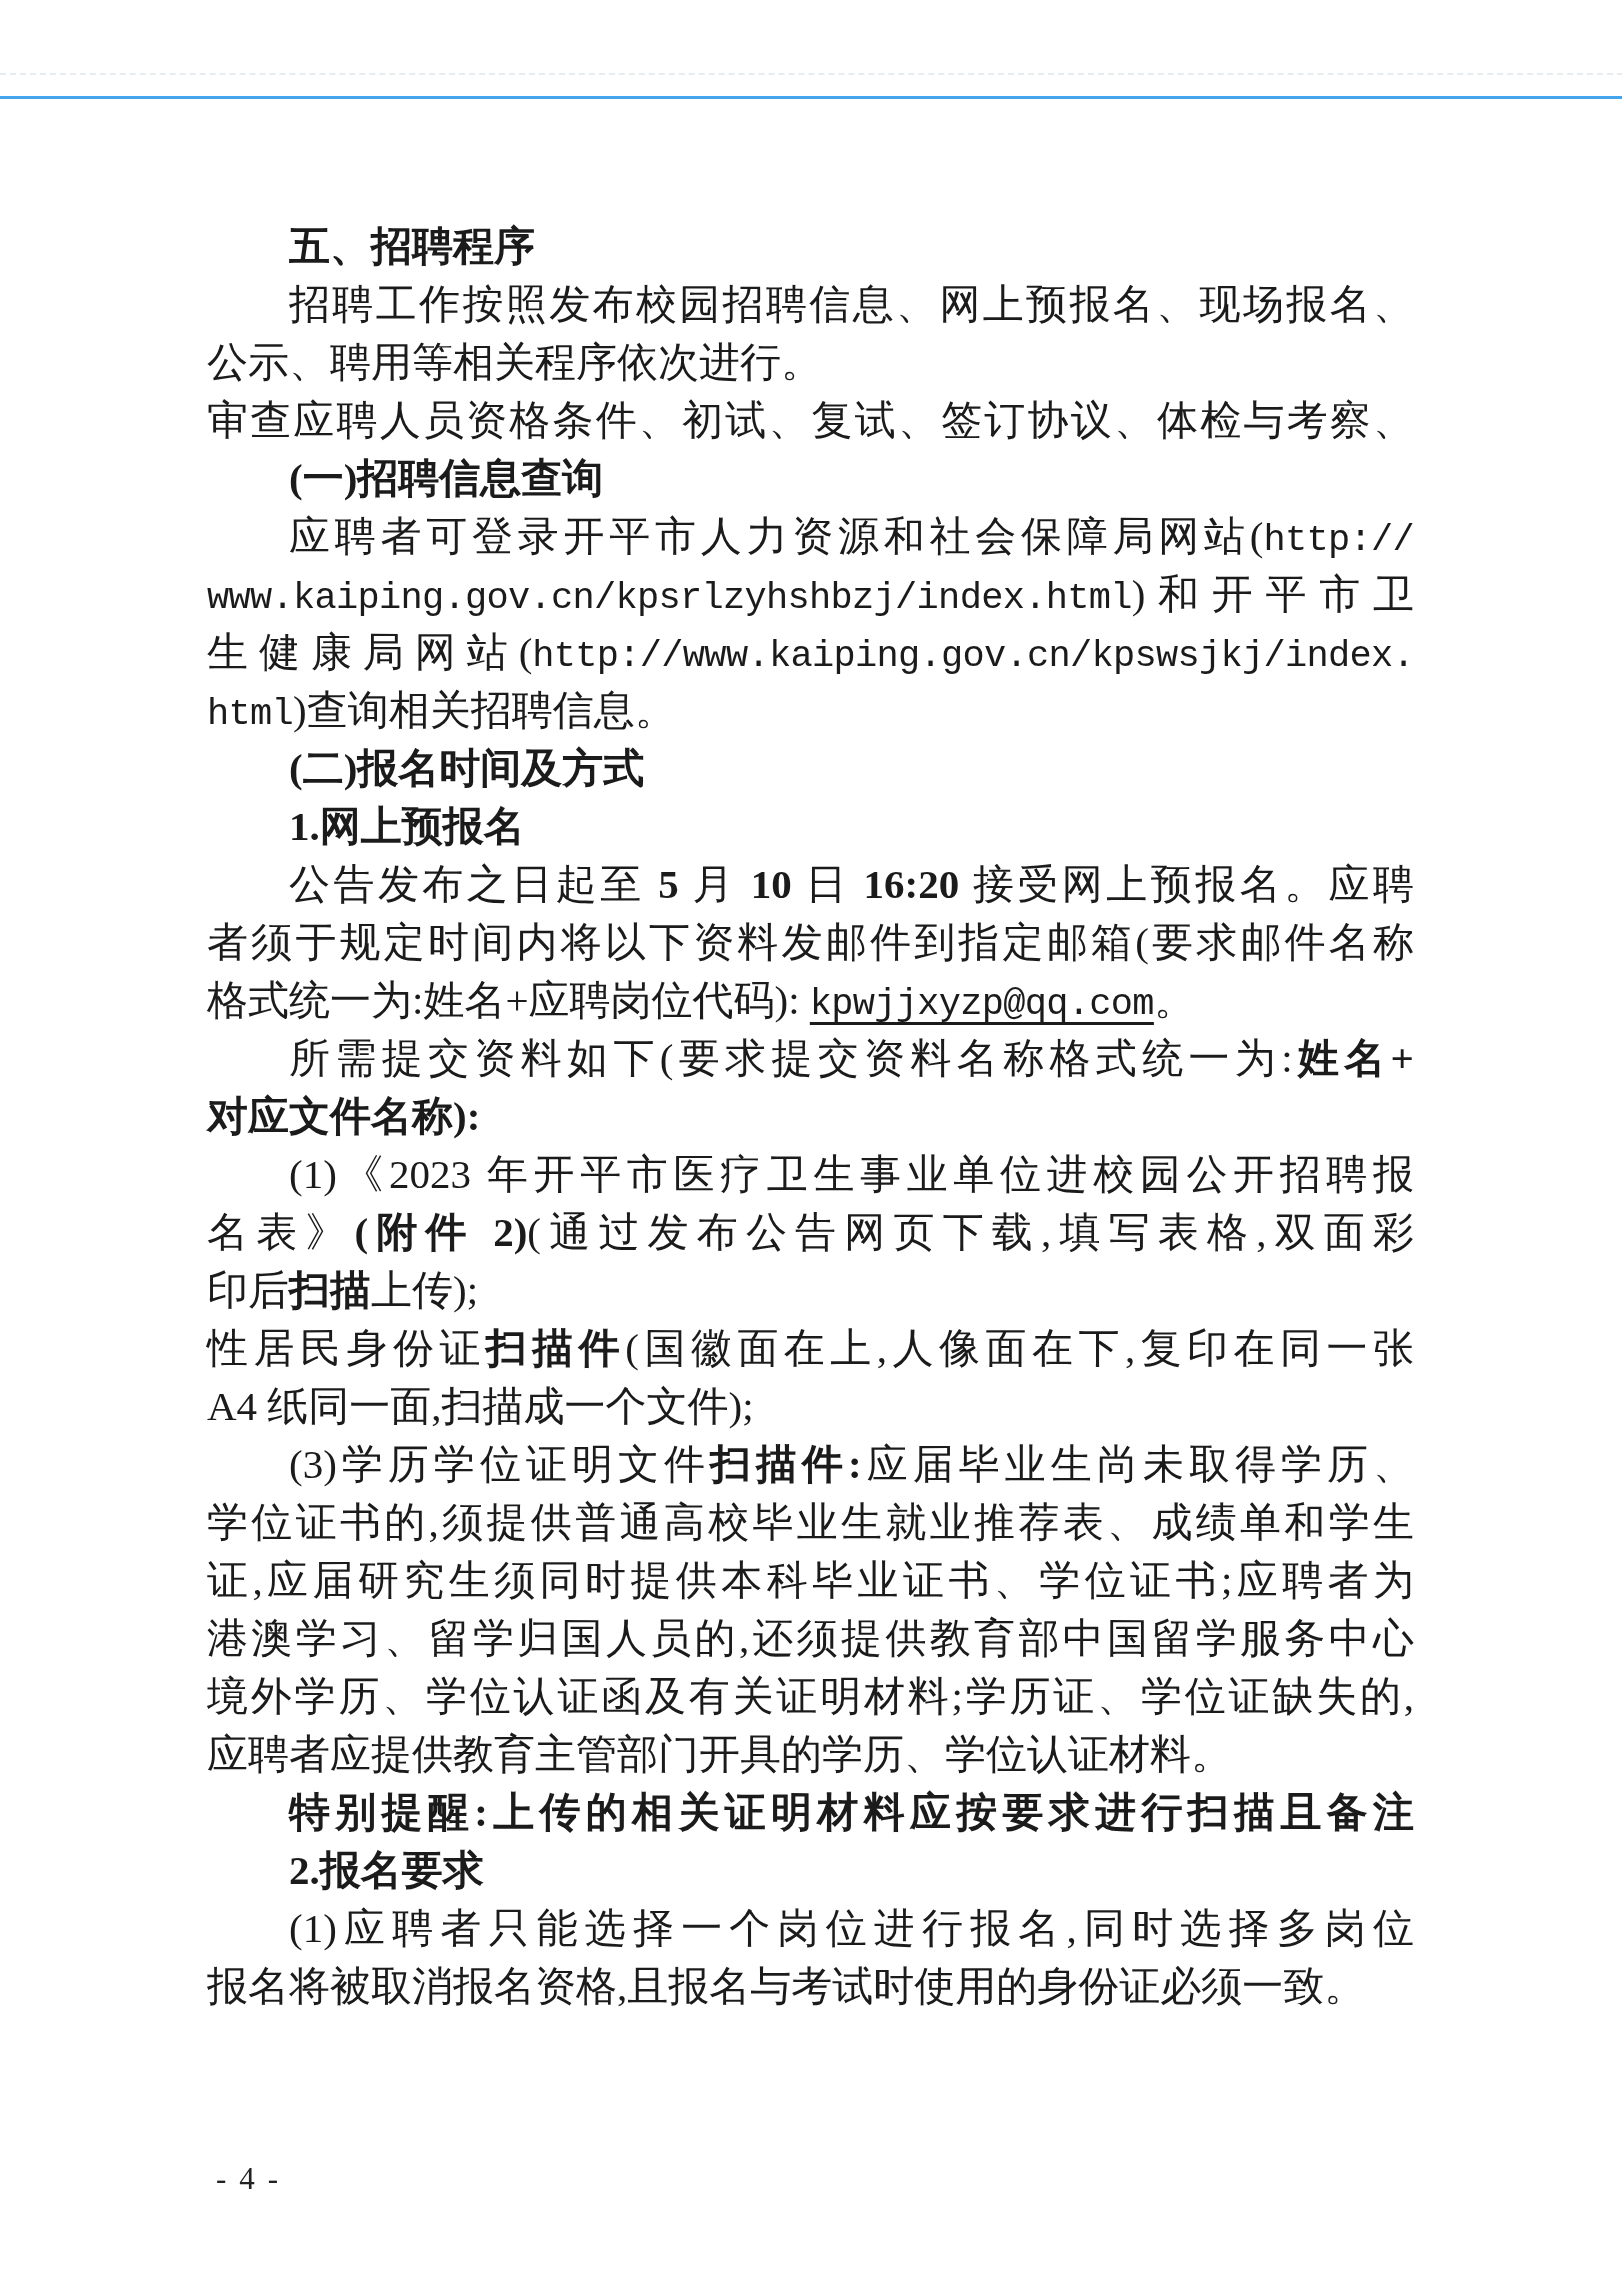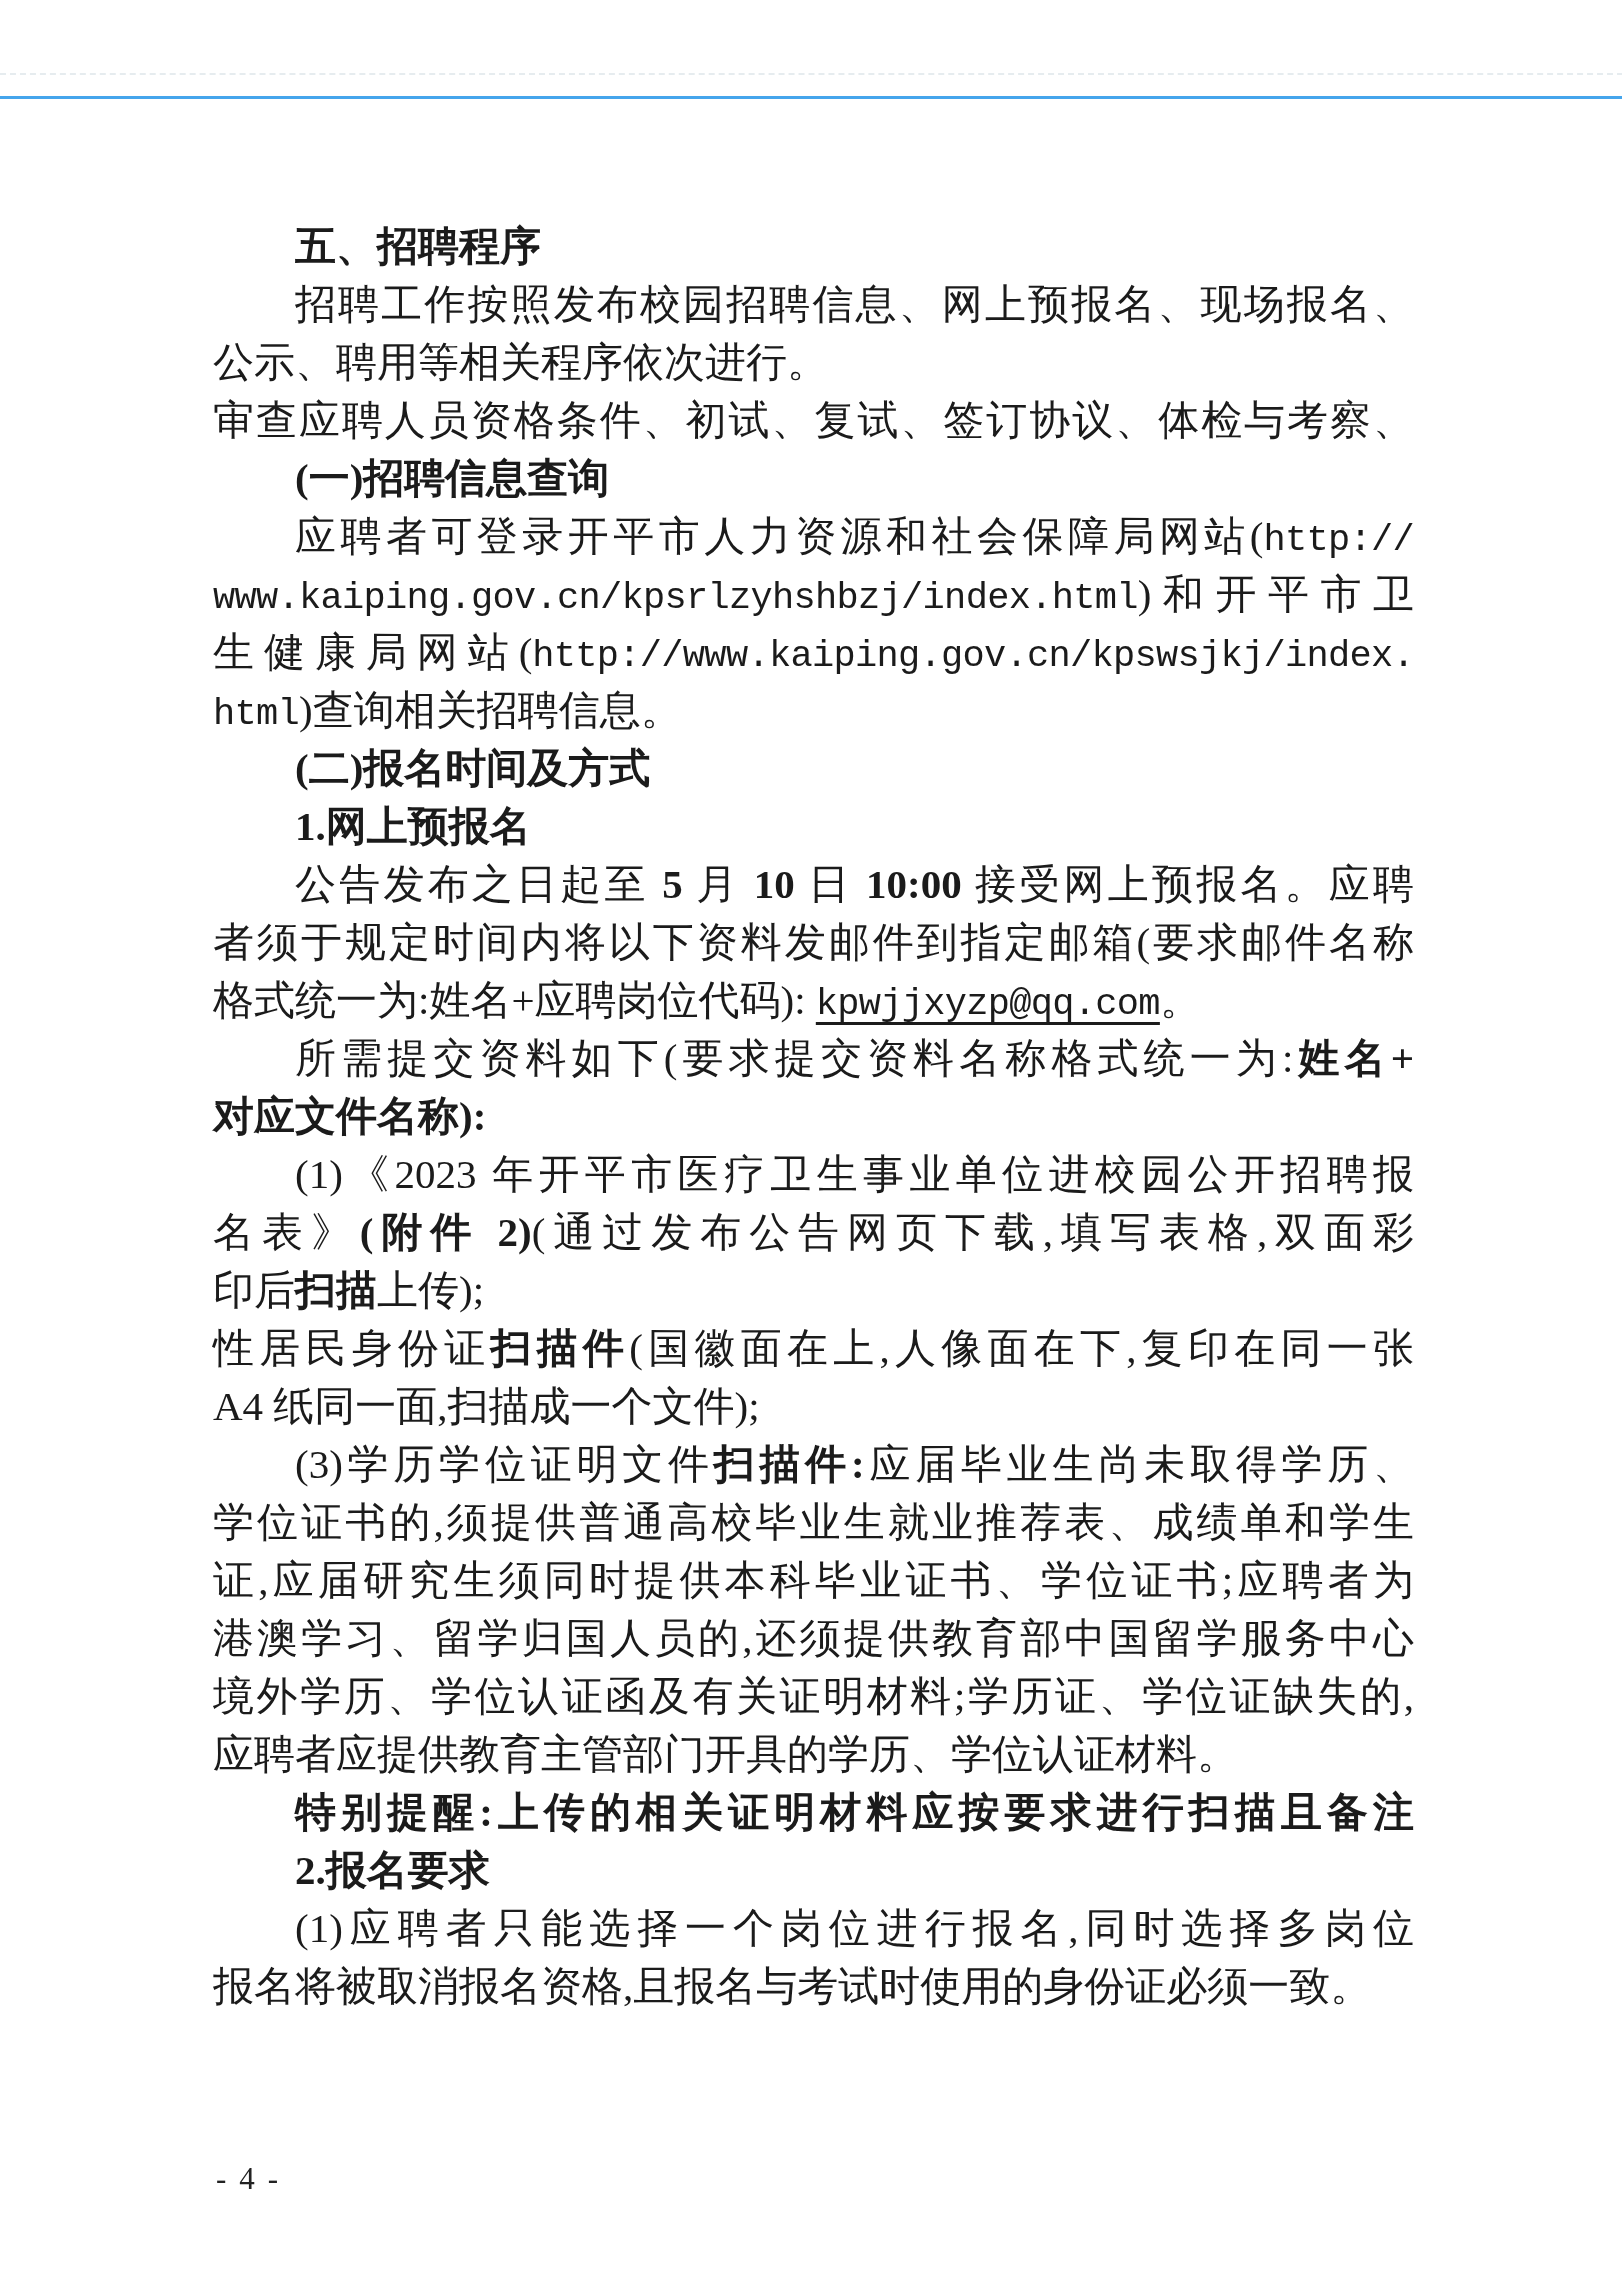--- a/index.html
+++ b/index.html
@@ -22,21 +22,20 @@
   }
   .doc-body{
     position:absolute;left:207px;top:217px;width:1207px;
   }
   .line{
     height:58px;line-height:58px;
     font-size:41px;
     text-align:justify;
     text-align-last:justify;
     white-space:normal;
-    margin-left:6px;
   }
   .line.last{text-align-last:left;}
   .line.indent{text-indent:82px;}
   .seg.b{font-weight:bold;}
   .seg.mono{
     font-family:"Liberation Mono", monospace;
     font-size:37px;
     letter-spacing:-0.7px;
   }
   .seg.u{
@@ -62,21 +61,21 @@
       <div class="line indent"><span class="seg">招聘工作按照发布校园招聘信息、网上预报名、现场报名、</span></div>
       <div class="line last"><span class="seg">公示、聘用等相关程序依次进行。</span></div>
       <div class="line"><span class="seg">审查应聘人员资格条件、初试、复试、签订协议、体检与考察、</span></div>
       <div class="line last indent"><span class="seg b">(一)招聘信息查询</span></div>
       <div class="line indent"><span class="seg">应聘者可登录开平市人力资源和社会保障局网站(</span><span class="seg mono">http://</span></div>
       <div class="line"><span class="seg mono">www.kaiping.gov.cn/kpsrlzyhshbzj/index.html</span><span class="seg">)和开平市卫</span></div>
       <div class="line"><span class="seg">生健康局网站(</span><span class="seg mono">http://www.kaiping.gov.cn/kpswsjkj/index.</span></div>
       <div class="line last"><span class="seg mono">html</span><span class="seg">)查询相关招聘信息。</span></div>
       <div class="line last indent"><span class="seg b">(二)报名时间及方式</span></div>
       <div class="line last indent"><span class="seg b">1.</span><span class="seg b">网上预报名</span></div>
-      <div class="line indent"><span class="seg">公告发布之日起至 </span><span class="seg b">5</span><span class="seg"> 月 </span><span class="seg b">10</span><span class="seg"> 日 </span><span class="seg b">10:00</span><span class="seg"> 接受网上预报名。应聘</span></div>
+      <div class="line indent"><span class="seg">公告发布之日起至 </span><span class="seg b">5</span><span class="seg"> 月 </span><span class="seg b">10</span><span class="seg"> 日 </span><span class="seg b">16:20</span><span class="seg"> 接受网上预报名。应聘</span></div>
       <div class="line"><span class="seg">者须于规定时间内将以下资料发邮件到指定邮箱(要求邮件名称</span></div>
       <div class="line last"><span class="seg">格式统一为:姓名+应聘岗位代码): </span><span class="seg mono u">kpwjjxyzp@qq.com</span><span class="seg">。</span></div>
       <div class="line indent"><span class="seg">所需提交资料如下(要求提交资料名称格式统一为:</span><span class="seg b">姓名+</span></div>
       <div class="line last"><span class="seg b">对应文件名称):</span></div>
       <div class="line indent"><span class="seg">(1)《2023 年开平市医疗卫生事业单位进校园公开招聘报</span></div>
       <div class="line"><span class="seg">名表》</span><span class="seg b">(附件 2)</span><span class="seg">(通过发布公告网页下载,填写表格,双面彩</span></div>
       <div class="line last"><span class="seg">印后</span><span class="seg b">扫描</span><span class="seg">上传);</span></div>
       <div class="line"><span class="seg">性居民身份证</span><span class="seg b">扫描件</span><span class="seg">(国徽面在上,人像面在下,复印在同一张</span></div>
       <div class="line last"><span class="seg">A4 纸同一面,扫描成一个文件);</span></div>
       <div class="line indent"><span class="seg">(3)学历学位证明文件</span><span class="seg b">扫描件:</span><span class="seg">应届毕业生尚未取得学历、</span></div>

